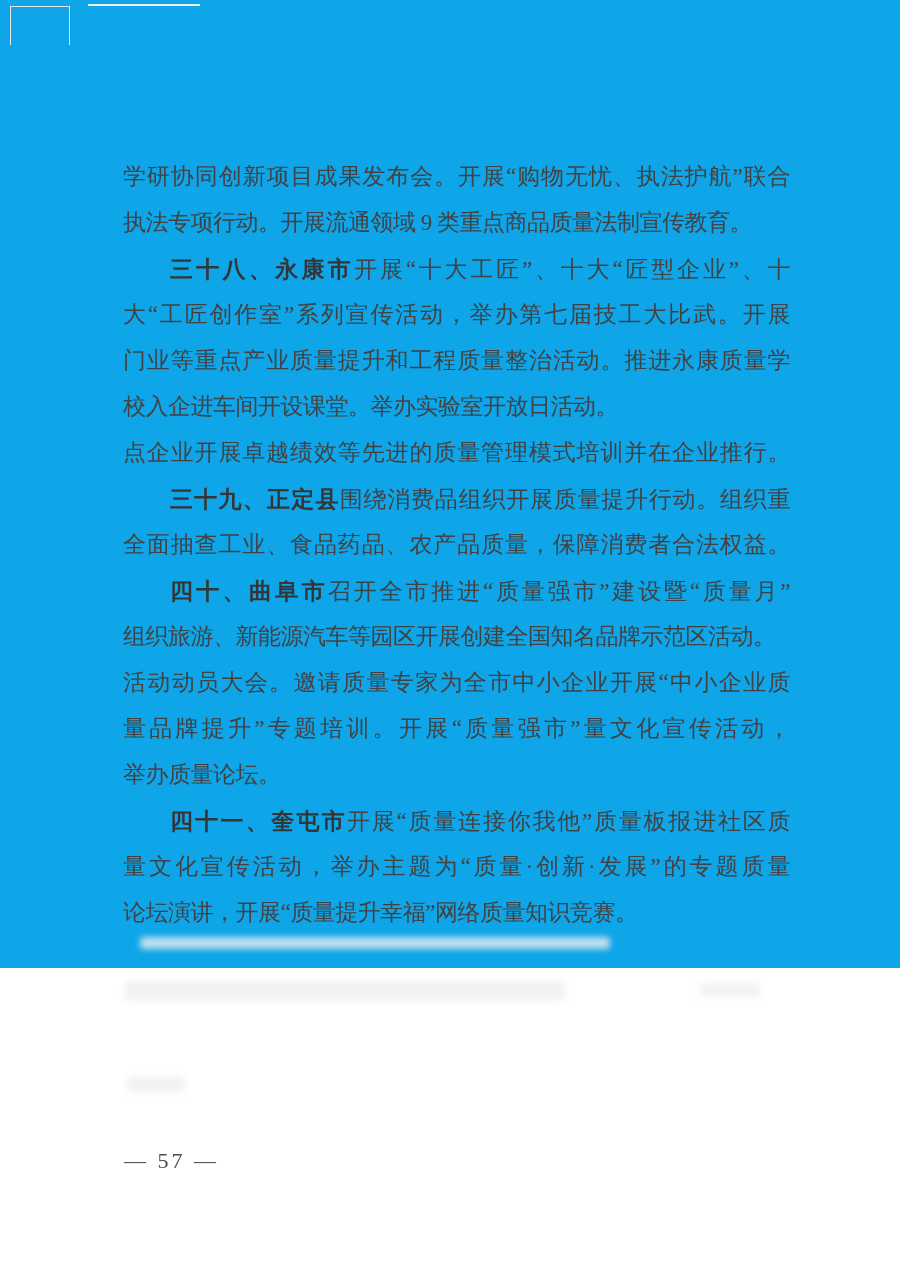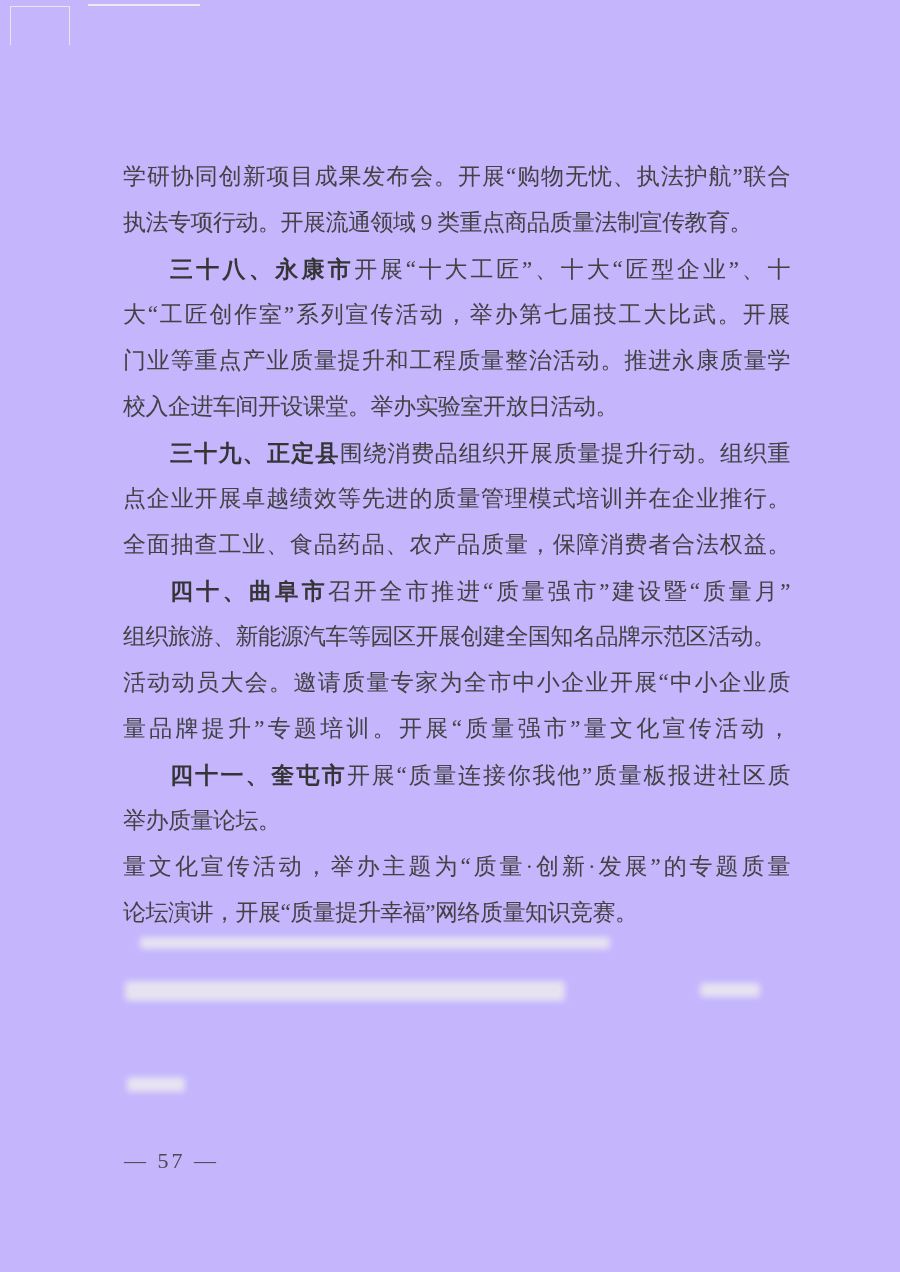--- a/index.html
+++ b/index.html
@@ -4,22 +4,22 @@
 <style>
   html, body { margin: 0; padding: 0; }
   body {
     width: 900px; height: 1272px;
     background: #ffffff;
     font-family: "Liberation Serif", "DejaVu Serif", serif;
     overflow: hidden;
   }
   .page {
     position: relative;
-    width: 900px; height: 1272px;
-    background: #c4b5fd;
+    width: 900px; height: 968px;
+    background: #0ea5e9;
   }
   
   .text-block {
     position: absolute;
     left: 123px; top: 154px;
     width: 667px;
     color: #424242;
     font-size: 23px;
     letter-spacing: -0.5px;
   }
@@ -89,28 +89,28 @@
   <div class="ghost ghost-3"></div>
   <div class="ghost ghost-4"></div>
 
   <div class="text-block" id="text-block">
       <div class="line full">学研协同创新项目成果发布会。开展“购物无忧、执法护航”联合</div>
       <div class="line">执法专项行动。开展流通领域 9 类重点商品质量法制宣传教育。</div>
       <div class="line full indent"><b>三十八、永康市</b>开展“十大工匠”、十大“匠型企业”、十</div>
       <div class="line full">大“工匠创作室”系列宣传活动，举办第七届技工大比武。开展</div>
       <div class="line full">门业等重点产业质量提升和工程质量整治活动。推进永康质量学</div>
       <div class="line">校入企进车间开设课堂。举办实验室开放日活动。</div>
+      <div class="line full">点企业开展卓越绩效等先进的质量管理模式培训并在企业推行。</div>
       <div class="line full indent"><b>三十九、正定县</b>围绕消费品组织开展质量提升行动。组织重</div>
-      <div class="line full">点企业开展卓越绩效等先进的质量管理模式培训并在企业推行。</div>
       <div class="line full">全面抽查工业、食品药品、农产品质量，保障消费者合法权益。</div>
       <div class="line full indent"><b>四十、曲阜市</b>召开全市推进“质量强市”建设暨“质量月”</div>
       <div class="line">组织旅游、新能源汽车等园区开展创建全国知名品牌示范区活动。</div>
       <div class="line full">活动动员大会。邀请质量专家为全市中小企业开展“中小企业质</div>
       <div class="line full">量品牌提升”专题培训。开展“质量强市”量文化宣传活动，</div>
+      <div class="line">举办质量论坛。</div>
       <div class="line full indent"><b>四十一、奎屯市</b>开展“质量连接你我他”质量板报进社区质</div>
-      <div class="line">举办质量论坛。</div>
       <div class="line full">量文化宣传活动，举办主题为“质量·创新·发展”的专题质量</div>
       <div class="line">论坛演讲，开展“质量提升幸福”网络质量知识竞赛。</div>
     </div>
 
   <div class="footer">— 57 —</div>
 
 </div>
 
 </body></html>

